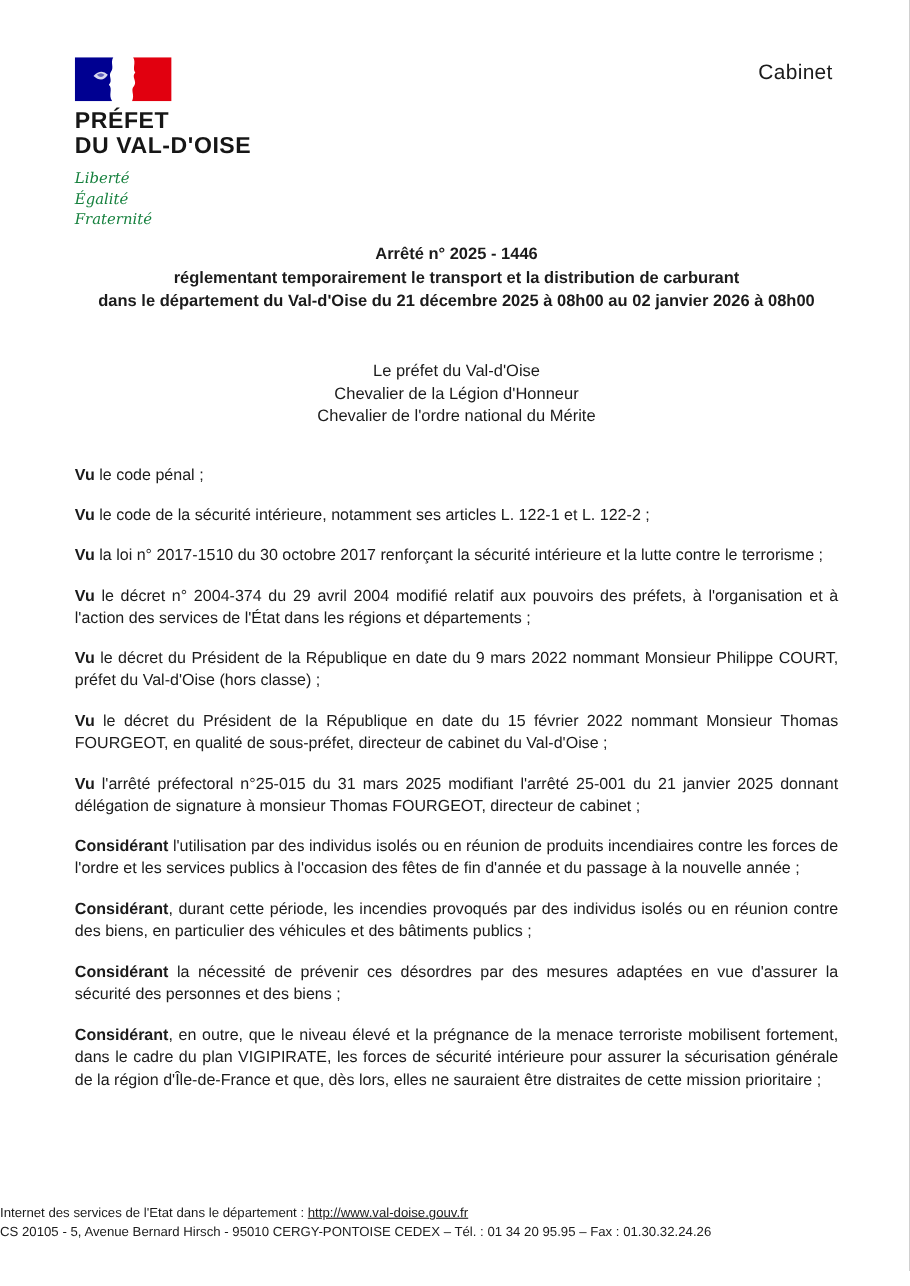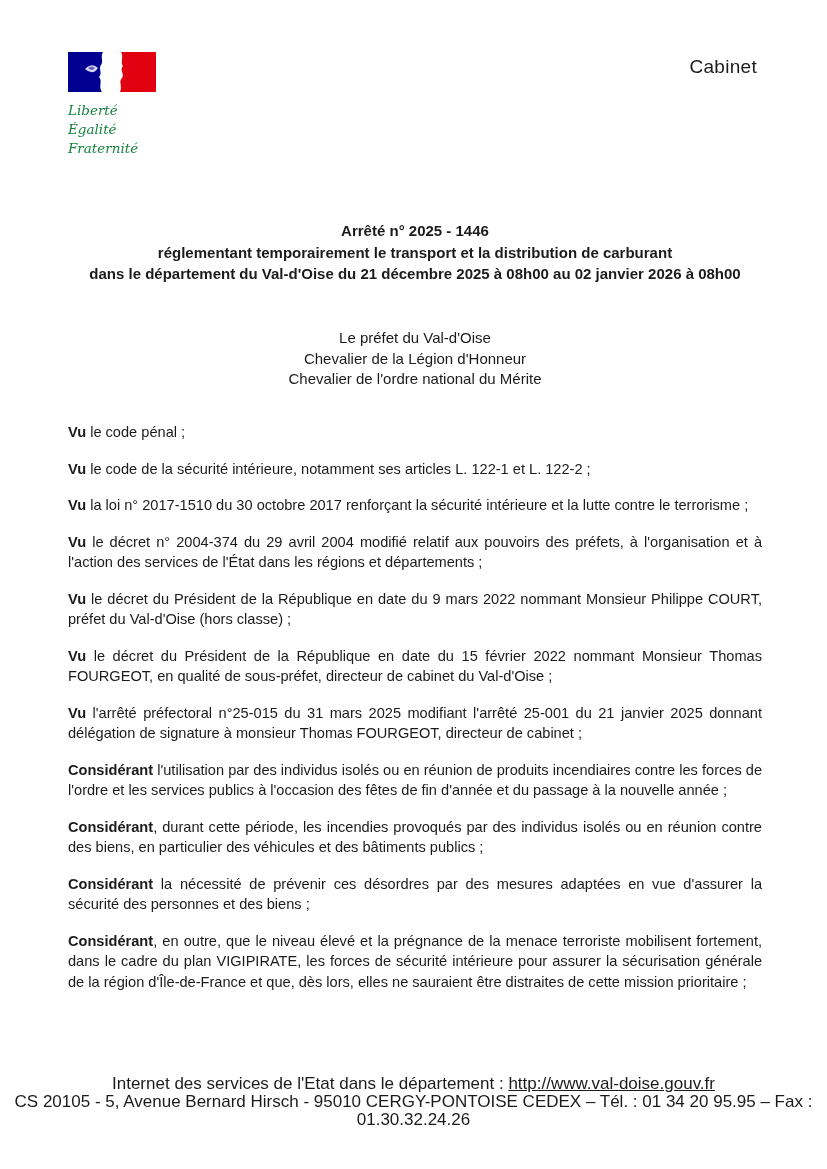--- a/index.html
+++ b/index.html
@@ -33,36 +33,40 @@
   
   .body-block{
     position:absolute;left:68px;top:406px;width:694px;
     font-size:14.6px;line-height:20.5px;text-align:justify;color:#1b1b1b;
   }
   .body-block p{margin:16px 0 10px 0;}
   .lead{font-weight:bold;}
   
   .footer{
     position:absolute;left:0;bottom:40px;width:827px;
-    text-align:center;font-size:17px;line-height:18px;color:#1b1b1b;
+    font-size:12px;line-height:18px;color:#1b1b1b;
   }
   .footer a{color:#1b1b1b;text-decoration:underline;}
 </style>
 </head>
 <body>
 
 <div class="page">
 
   <div class="gov-block">
     <svg class="flag" viewBox="0 0 88 40" aria-hidden="true">
       <path d="M0,0 H35 C32,5 36,9 33,13 C30,17 35,21 31,25 C35,29 30,34 34,40 H0 Z" fill="#000091"></path>
       <path d="M53,0 H88 V40 H52 C55,34 50,30 54,26 C57,22 51,18 55,14 C52,10 56,5 53,0 Z" fill="#E1000F"></path>
       <path d="M17,17 q7,-7 13,-1 q-5,8 -13,1 z" fill="#ffffff" opacity="0.85"></path>
       <path d="M20,16 q4,-3 7,0 q-3,4 -7,0 z" fill="#000091" opacity="0.55"></path>
     </svg>
+    <div class="gov-name">
+      <div>PRÉFET</div>
+      <div>DU VAL-D'OISE</div>
+    </div>
     <div class="motto">
       <div>Liberté</div>
       <div>Égalité</div>
       <div>Fraternité</div>
     </div>
   </div>
 
   <div class="service-label">Cabinet</div>
 
   <div class="title-block">

